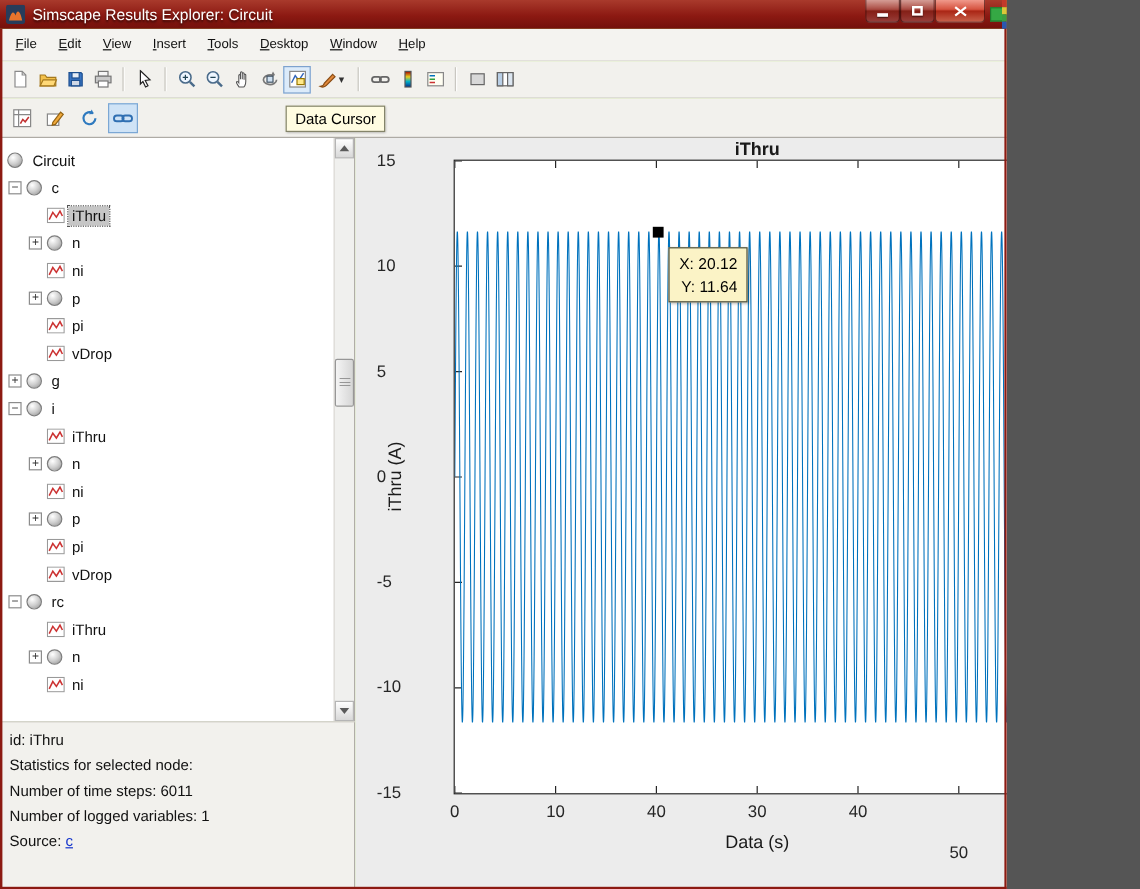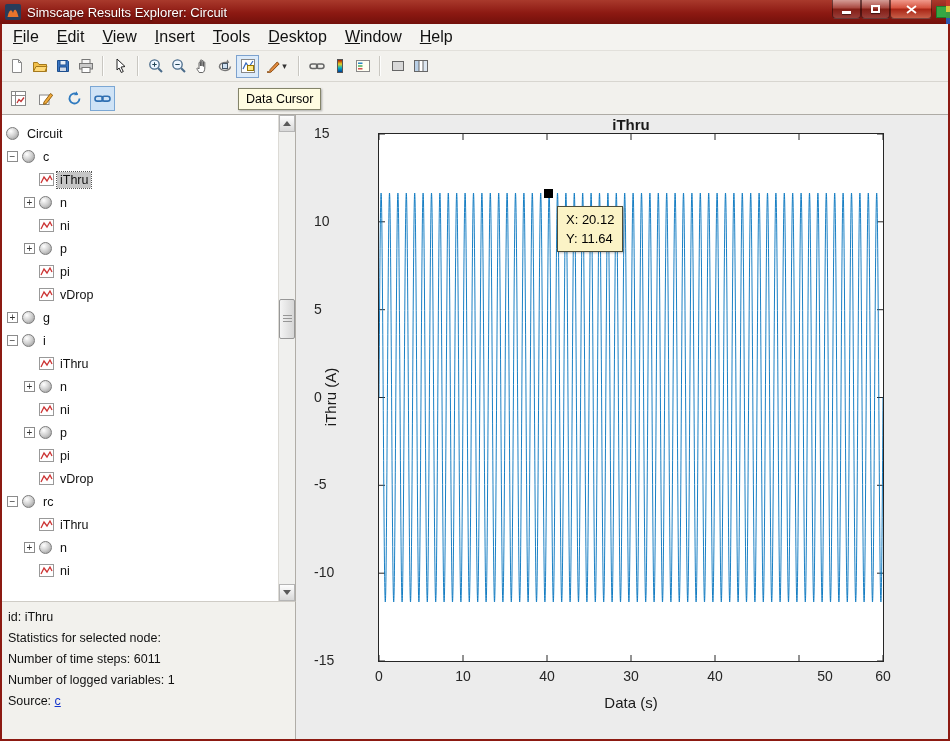--- a/index.html
+++ b/index.html
@@ -1,39 +1,39 @@
 <!DOCTYPE html>
 <html><head>
 <meta charset="utf-8">
 <style>
   *{margin:0;padding:0;box-sizing:border-box;}
   html,body{background:#555;}
   body{font-family:"Liberation Sans","DejaVu Sans",sans-serif;}
-  #window{position:relative;width:950px;height:741px;background:#bef264;overflow:hidden;}
+  #window{position:relative;width:839px;height:741px;background:#bef264;overflow:hidden;}
 
   
   .titlebar{position:absolute;left:0;top:0;width:100%;height:24px;
     background:linear-gradient(#a93a2c,#8c1912 55%,#73100b);display:flex;align-items:center;z-index:30;}
   .app-icon{margin:0 6px 0 5px;width:16px;height:16px;flex:0 0 auto;}
   .title-text{color:#fff;font-size:13px;text-shadow:0 1px 2px rgba(0,0,0,.65);}
   .win-buttons{position:absolute;right:18px;top:0;display:flex;}
   .win-btn{width:29px;height:19px;border:1px solid rgba(30,0,0,.55);border-top:none;border-radius:0 0 4px 4px;
     background:linear-gradient(rgba(255,255,255,.5),rgba(255,255,255,.15) 45%,rgba(90,20,12,.3) 50%,rgba(255,255,255,.18));
     display:flex;align-items:center;justify-content:center;}
   .win-btn.close{width:42px;background:linear-gradient(#f0998b,#d4503c 45%,#a92414 50%,#c75f49);}
   .glyph-min{width:9px;height:3px;background:#fff;margin-top:7px;box-shadow:0 1px 1px rgba(0,0,0,.5);}
   .glyph-max{width:9px;height:8px;border:2px solid #fff;box-shadow:0 1px 1px rgba(0,0,0,.5);}
   .artifact-green{position:absolute;right:2px;top:6px;width:12px;height:12px;background:#35a844;border:1px solid #1f7a2d;}
   .artifact-strip{position:absolute;right:0;top:0;width:4px;height:24px;display:flex;flex-direction:column;}
   .artifact-strip div{flex:1;}
 
   
   .menubar{position:absolute;top:24px;left:0;width:100%;height:27px;background:#f4f3f0;
     border-bottom:1px solid #e2e0db;display:flex;align-items:center;padding-left:4px;}
-  .menu-item{padding:4px 9px;font-size:16px;color:#111;cursor:default;}
+  .menu-item{padding:4px 9px;font-size:11px;color:#111;cursor:default;}
   .menu-item u{text-decoration:underline;}
 
   
   .toolbar{position:absolute;top:51px;left:0;width:100%;height:31px;background:#f2f1ed;
     border-bottom:1px solid #d8d6d0;display:flex;align-items:center;padding-left:5px;}
   .tb-btn{width:23px;height:23px;display:flex;align-items:center;justify-content:center;border:1px solid transparent;flex:0 0 auto;}
   .tb-btn.wide{width:34px;}
   .tb-btn.hover{border:1px solid #7da2ce;background:#dcebfa;}
   .tb-sep{width:2px;height:20px;border-left:1px solid #c9c7c1;border-right:1px solid #fdfdfc;margin:0 5px;flex:0 0 auto;}
   .dd-arrow{font-size:9px;color:#333;margin-left:1px;}
@@ -71,21 +71,21 @@
 
   
   .stats-panel{position:absolute;left:0;top:601px;width:296px;height:140px;background:#f2f1ed;
     border-right:1px solid #b0ada7;border-top:1px solid #cfccc6;padding:5px 8px;font-size:12.5px;color:#111;}
   .stats-line{line-height:21px;white-space:nowrap;}
   .stats-link{color:#1535cc;text-decoration:underline;cursor:pointer;}
 
   
   .plot-panel{position:absolute;left:296px;top:115px;width:654px;height:626px;background:#ececec;}
   .plot-title{position:absolute;left:83px;top:1px;width:504px;text-align:center;font-weight:bold;font-size:15px;color:#1a1a1a;}
-  .axes{position:absolute;left:82px;top:18px;width:504px;height:527px;background:#fff;border:1px solid #262626;box-sizing:content-box;}
+  .axes{position:absolute;left:82px;top:18px;width:504px;height:527px;background:#fff;border:1px solid #262626;box-sizing:content-box;text-align:right;}
   #curve-svg{position:absolute;left:0;top:0;display:block;}
   .xtick-label{position:absolute;width:44px;text-align:center;top:553px;font-size:14px;color:#262626;}
   .ytick-label{position:absolute;width:56px;left:18px;font-size:14px;color:#262626;}
   .xlabel{position:absolute;left:83px;top:579px;width:504px;text-align:center;font-size:15px;color:#1a1a1a;}
   .ylabel{position:absolute;left:34px;top:282px;transform:translate(-50%,-50%) rotate(-90deg);font-size:15px;color:#1a1a1a;white-space:nowrap;}
   .dc-marker{position:absolute;width:9px;height:9px;background:#000;}
   .datatip{position:absolute;background:#fbf3c6;border:1px solid #4d4d3a;padding:3px 8px;font-size:13px;line-height:19px;
     color:#000;white-space:nowrap;box-shadow:1px 1px 2px rgba(0,0,0,.25);}
 
   
@@ -494,21 +494,21 @@
       <div class="datatip" style="left: 178.008px; top: 72.024px;">
         <div>X: 20.12</div>
         <div>Y: 11.64</div>
       </div>
     </div>
   <div class="xtick-label" style="left: 61px;">0</div>
       <div class="xtick-label" style="left: 145px;">10</div>
       <div class="xtick-label" style="left: 229px;">40</div>
       <div class="xtick-label" style="left: 313px;">30</div>
       <div class="xtick-label" style="left: 397px;">40</div>
-      <div class="xtick-label" style="left: 507px;">50</div>
+      <div class="xtick-label" style="left: 481px; margin-top: 34px;">50</div>
       <div class="xtick-label" style="left: 565px;">60</div>
       <div class="ytick-label" style="top: 10px;">15</div>
       <div class="ytick-label" style="top: 97.8333px;">10</div>
       <div class="ytick-label" style="top: 185.667px;">5</div>
       <div class="ytick-label" style="top: 273.5px;">0</div>
       <div class="ytick-label" style="top: 361.333px;">-5</div>
       <div class="ytick-label" style="top: 449.167px;">-10</div>
       <div class="ytick-label" style="top: 537px;">-15</div>
     </div>
 

